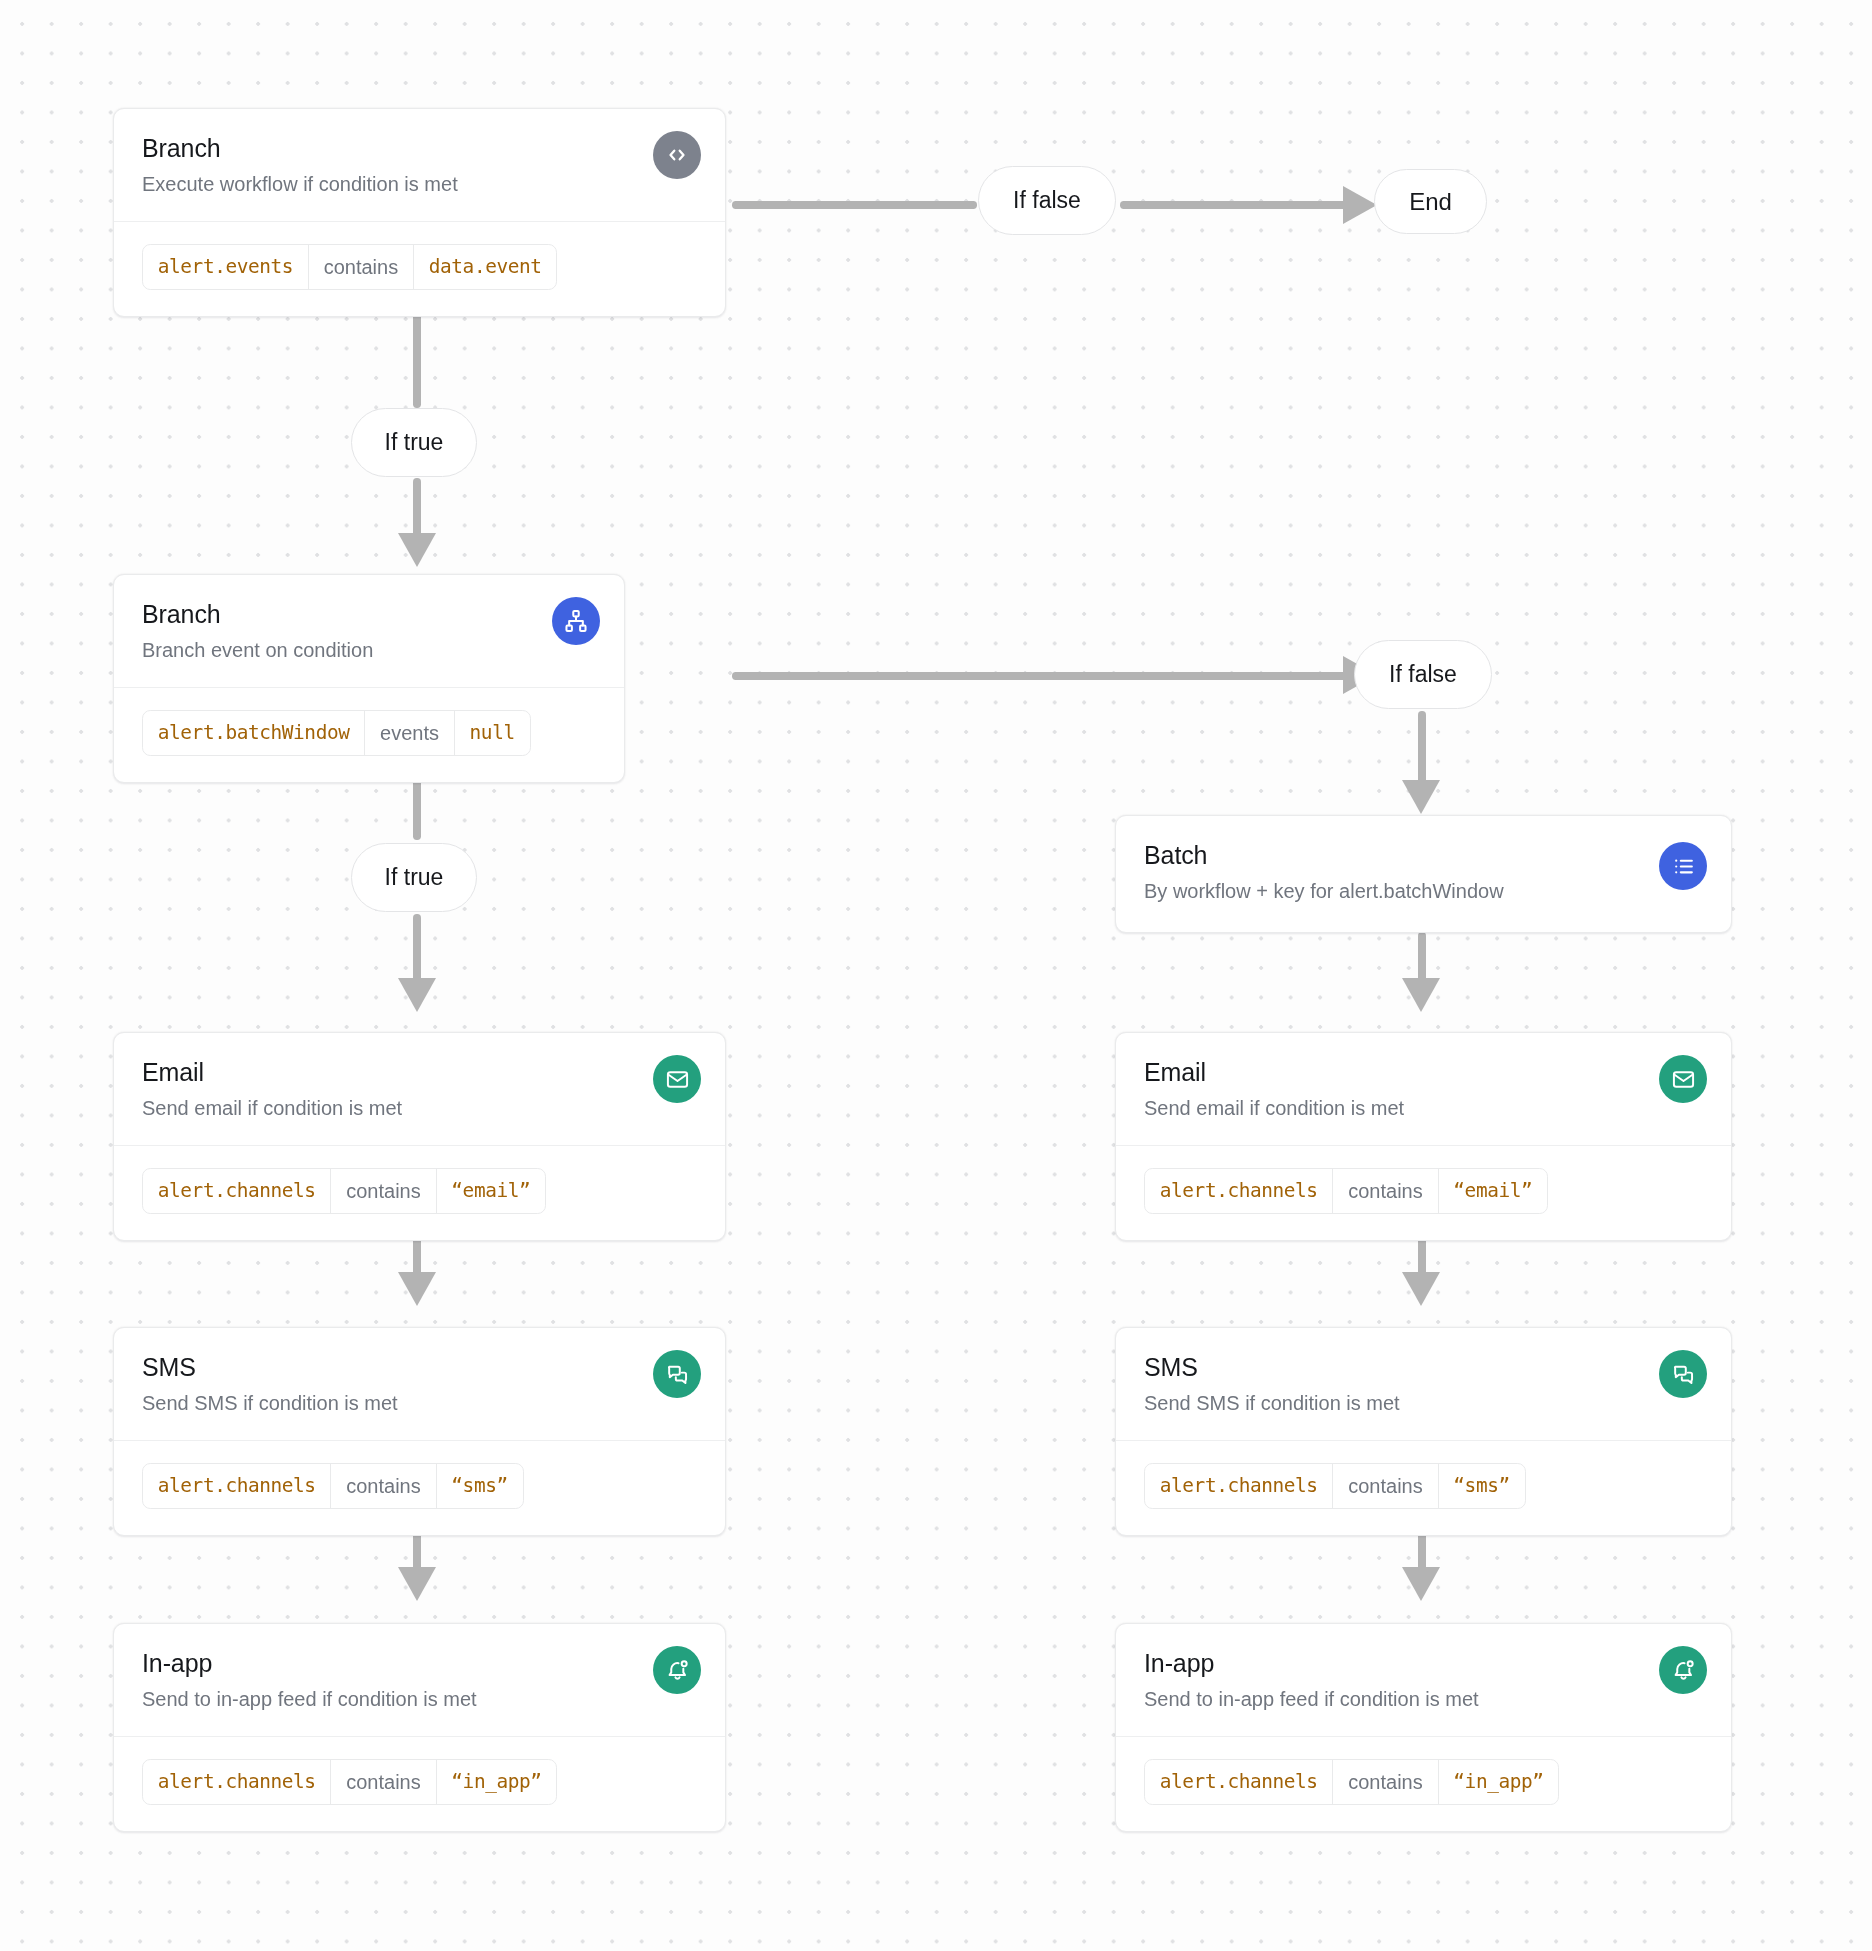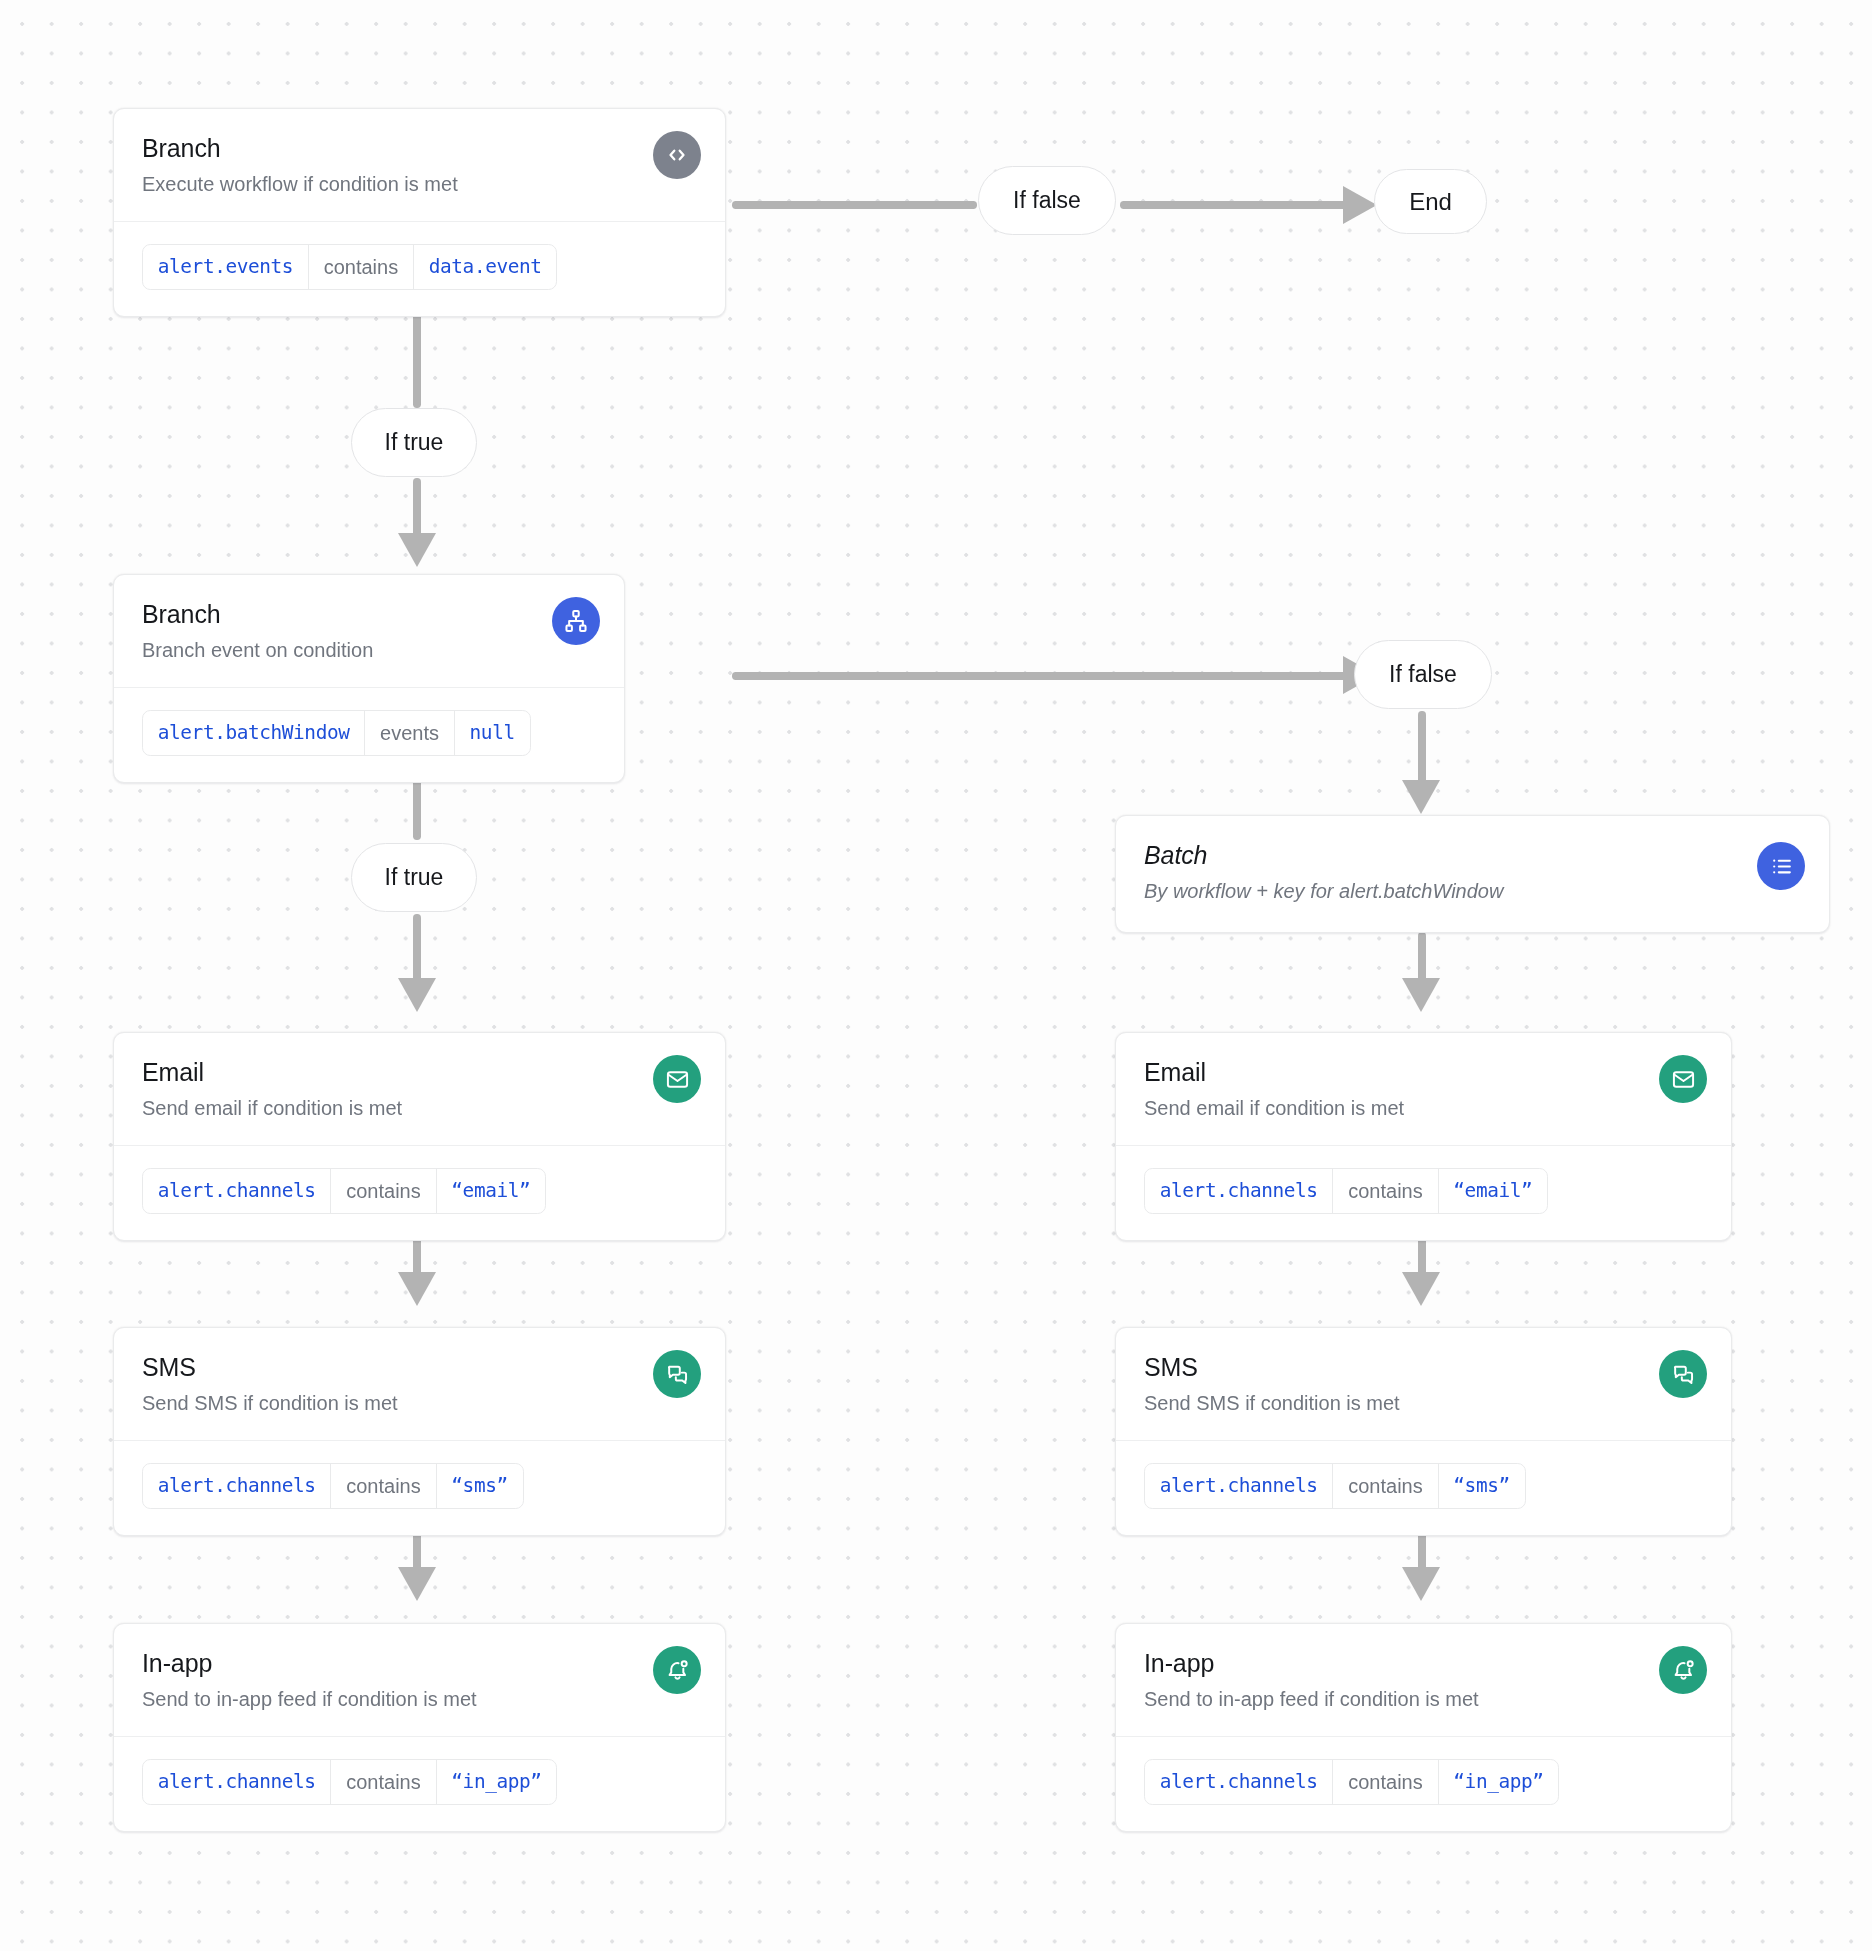--- a/index.html
+++ b/index.html
@@ -89,21 +89,21 @@
   .cond > span {
     padding: 10px 14.8px;
     display: flex;
     align-items: center;
     font-size: 20px;
     line-height: 1.2;
   }
   .cond .c-field,
   .cond .c-value {
     font-family: "DejaVu Sans Mono", "Liberation Mono", monospace;
-    color: #1d4ed8;
+    color: #a16207;
     font-size: 19.4px;
     letter-spacing: -0.4px;
     text-align: center;
   }
   .cond .c-op {
     font-family: "Liberation Sans", sans-serif;
     color: #70757e;
     border-left: 0.9px solid #e9eaeb;
     border-right: 0.9px solid #e9eaeb;
   }
@@ -325,21 +325,21 @@
     <div class="card-divider"></div>
     <div class="card-body">
       <div class="cond">
         <span class="c-field">alert.channels</span>
         <span class="c-op">contains</span>
         <span class="c-value">“in_app”</span>
       </div>
     </div>
   </div>
 
-  <div class="card" style="left:1115px; top:815px; width:715px;font-style:italic;">
+  <div class="card" style="left:1115px; top:815px; width:617px;">
     <div class="card-head" style="padding-bottom:28px;">
       <div class="card-title">Batch</div>
       <div class="card-sub">By workflow + key for alert.batchWindow</div>
       <div class="badge" style="background:#3f62e0; top:26px;">
         <svg width="25" height="25" viewBox="0 0 24 24" fill="none" stroke="#ffffff" stroke-width="2" stroke-linecap="round" stroke-linejoin="round">
           <path d="M9.4 6.4 H20"></path>
           <path d="M9.4 12 H20"></path>
           <path d="M9.4 17.6 H20"></path>
           <circle cx="5" cy="6.4" r="1.05" fill="#ffffff" stroke="none"></circle>
           <circle cx="5" cy="12" r="1.05" fill="#ffffff" stroke="none"></circle>

